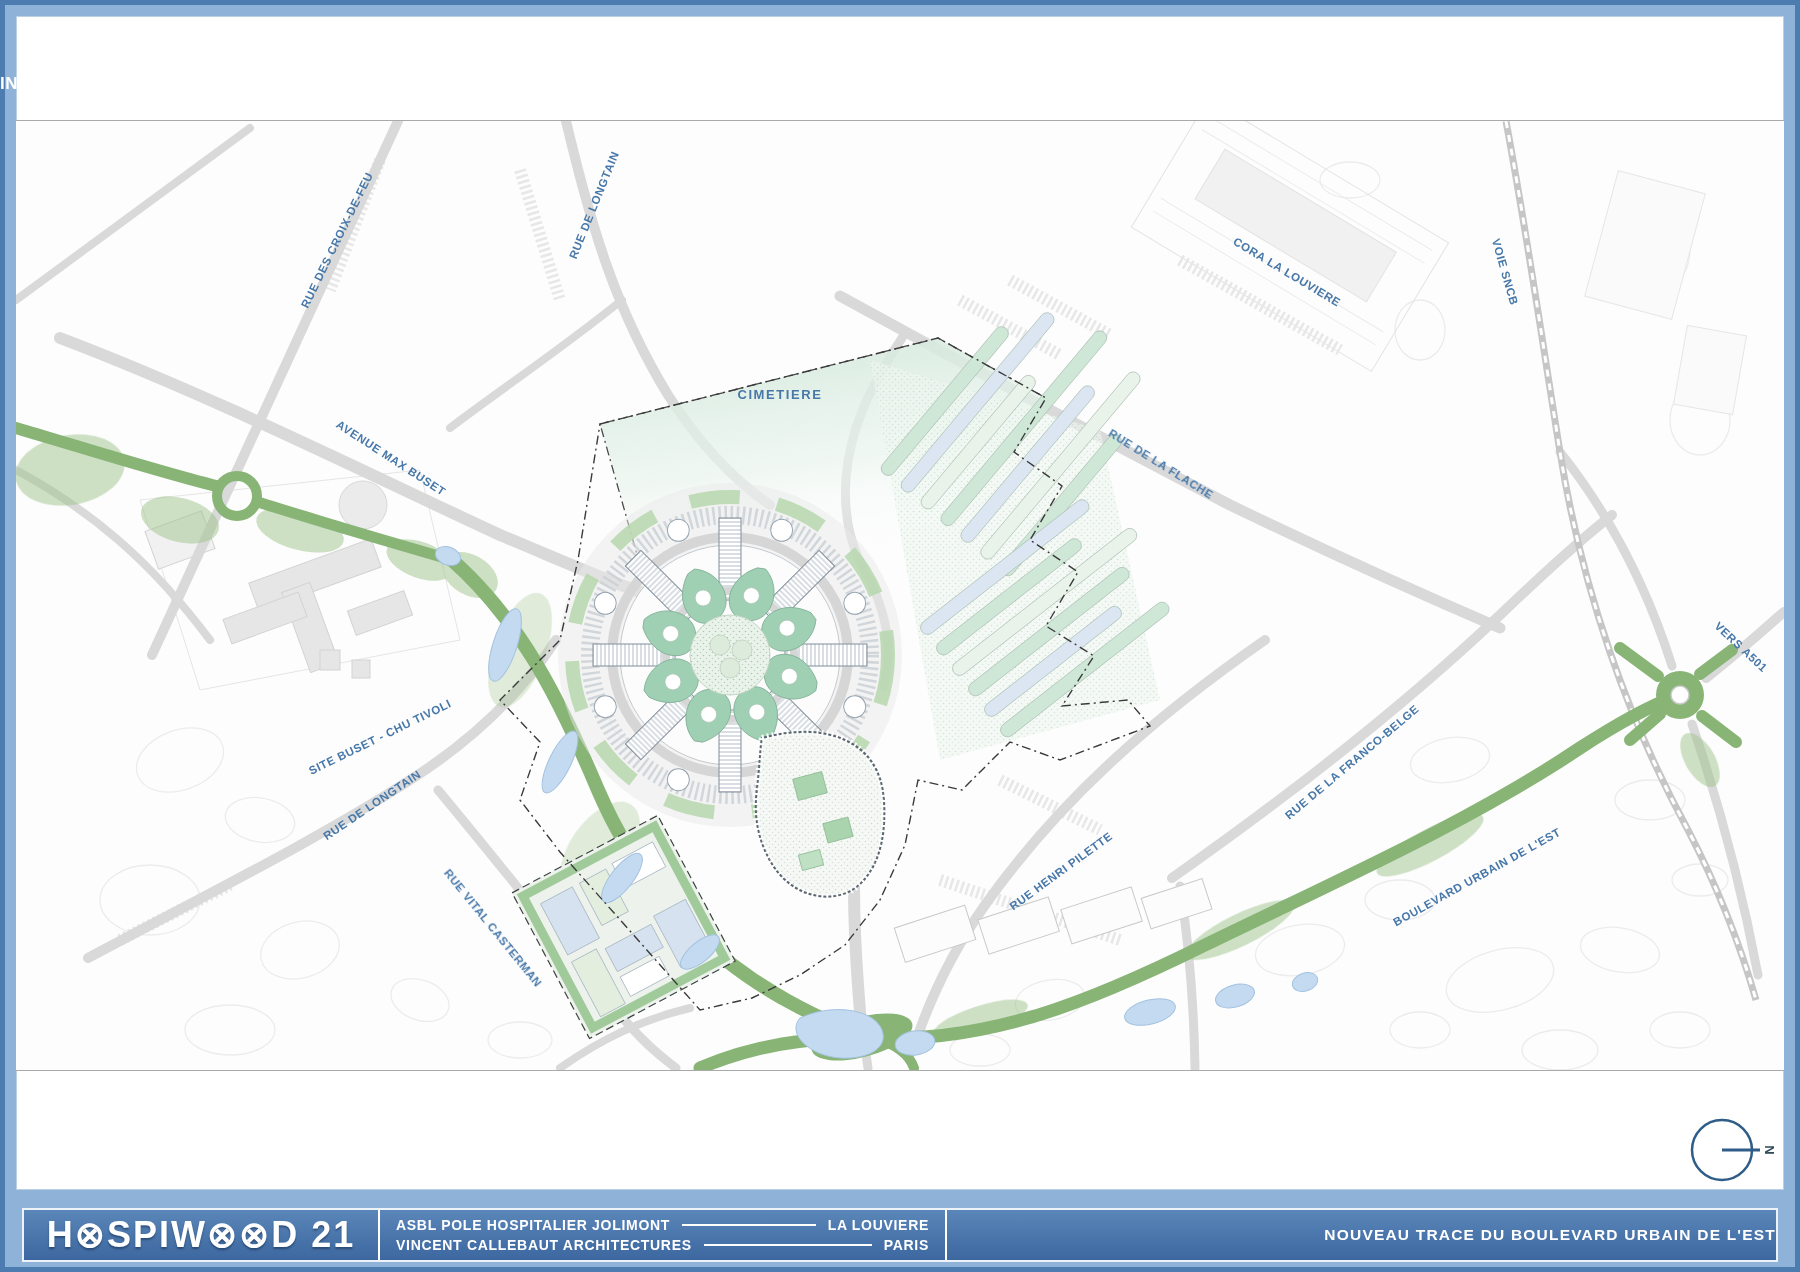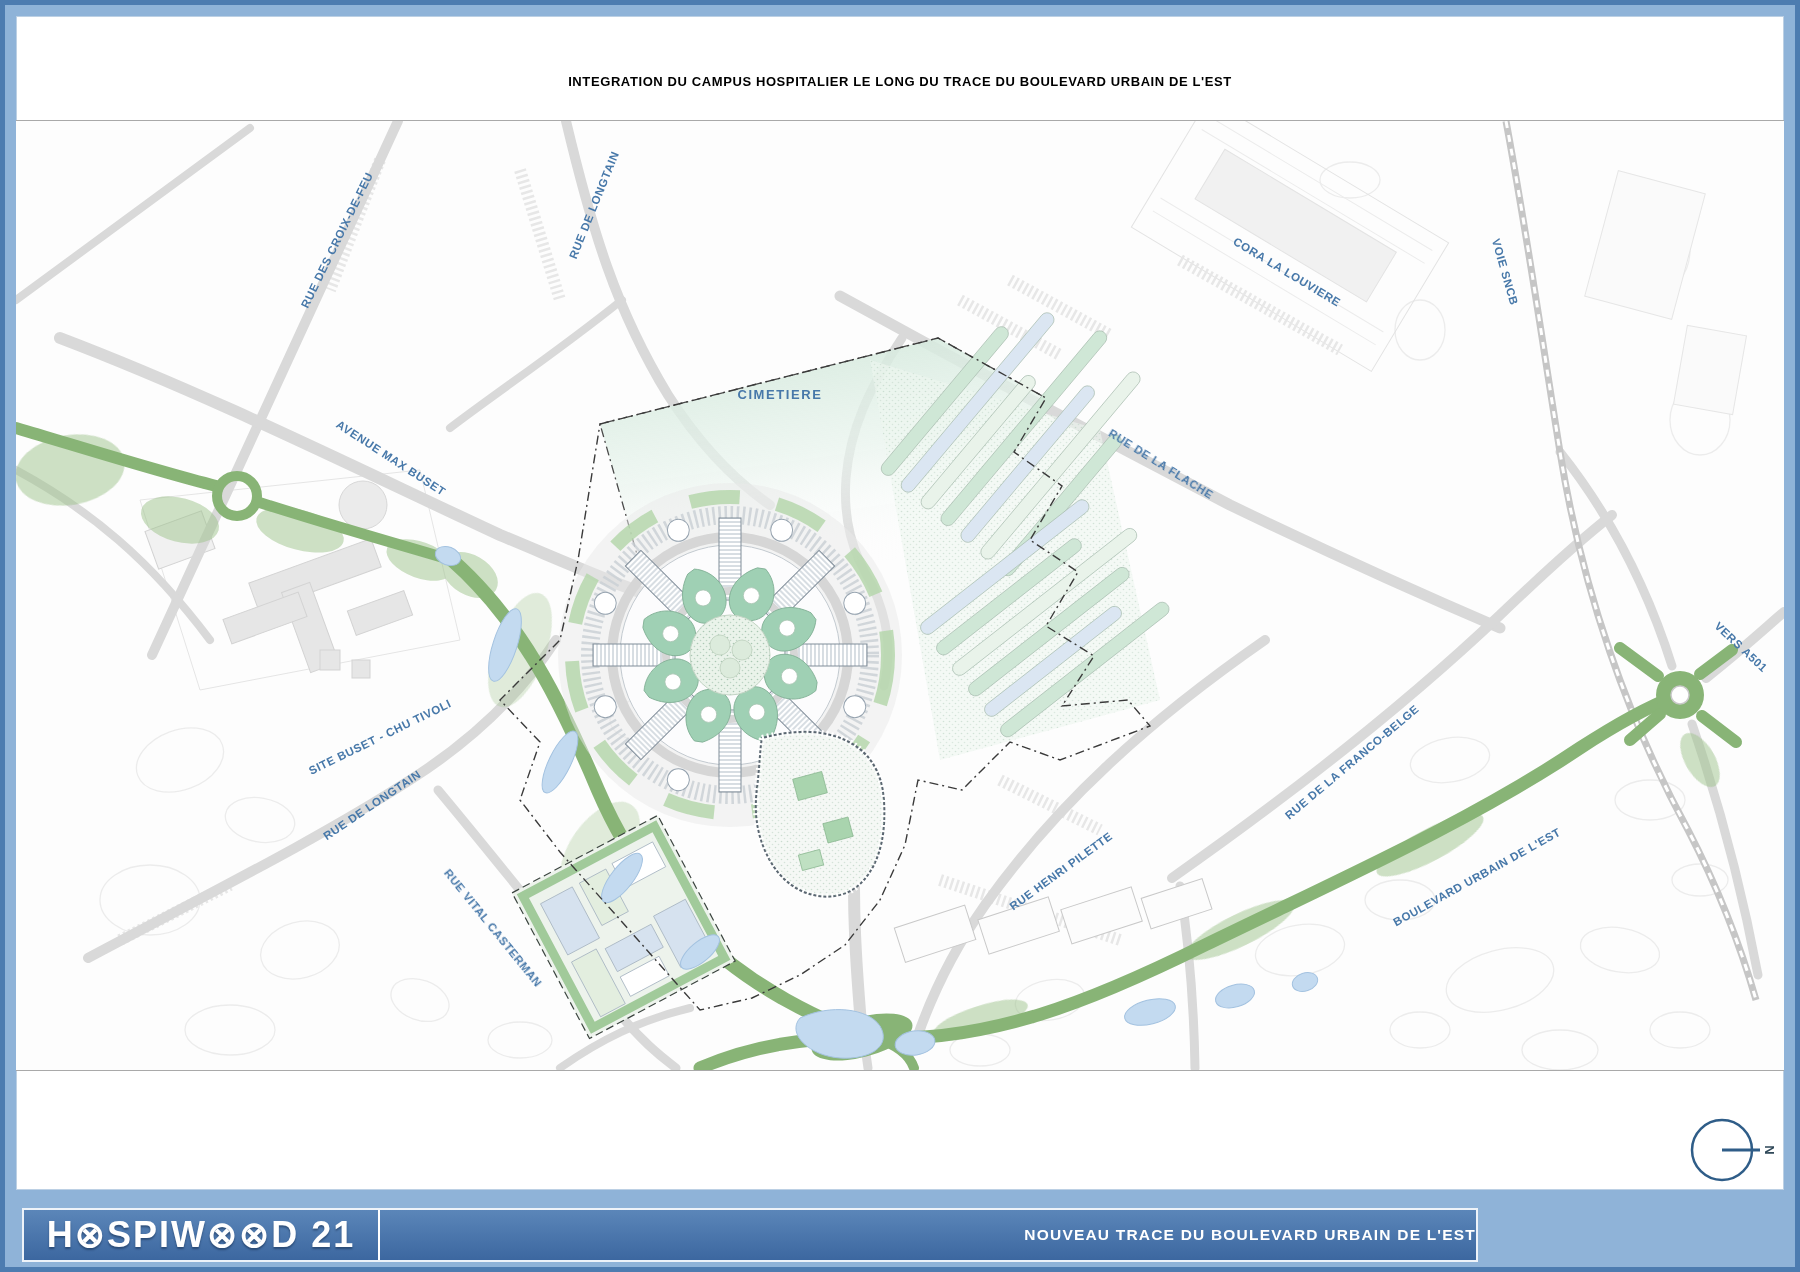--- a/index.html
+++ b/index.html
@@ -1,30 +1,30 @@
 <!DOCTYPE html>
 <html><head>
 <meta charset="utf-8">
 <style>
   html,body{margin:0;padding:0;}
   body{width:1800px;height:1272px;position:relative;overflow:hidden;
        background:#4d7cb0;font-family:"Liberation Sans",sans-serif;}
   .band{position:absolute;inset:5px;background:#8fb3d8;}
   .paper{position:absolute;left:16px;top:16px;width:1768px;height:1174px;background:#ffffff;border:1px solid #bcd0e4;box-sizing:border-box;}
-  .title{position:absolute;left:0;top:74px;width:100%;text-align:center;
-         color:#000000;font-weight:bold;font-size:13px;letter-spacing:.6px;}
+  .title{position:absolute;left:0;top:74px;width:100%;text-align:left;
+         color:#ffffff;font-weight:bold;font-size:17px;letter-spacing:.6px;}
   .map-rule{position:absolute;left:16px;right:16px;height:1px;background:#a9a9a9;}
   .map-svg{position:absolute;left:16px;top:121px;}
   .map-label{position:absolute;color:#4778a9;font-weight:bold;font-size:11.5px;
              letter-spacing:.6px;white-space:nowrap;transform:translate(-50%,-50%) rotate(var(--r,0deg));}
   .map-label.big{font-size:13px;letter-spacing:1.6px;}
   .compass-svg{position:absolute;left:1660px;top:1095px;}
   .compass-n{position:absolute;left:1769px;top:1150px;color:#2f4858;font-weight:bold;font-size:13px;
              transform:translate(-50%,-50%) rotate(90deg);}
-  .footer-bar{position:absolute;left:22px;top:1208px;width:1456px;height:54px;box-sizing:border-box;
+  .footer-bar{position:absolute;left:22px;top:1208px;width:1756px;height:54px;box-sizing:border-box;
               background:linear-gradient(#5b86b9,#3c67a0);border:2px solid #eef3f9;display:flex;}
   .f-logo{width:354px;border-right:2px solid #ffffff;display:flex;align-items:center;justify-content:center;}
   .f-logo span{color:#ffffff;font-weight:bold;font-size:36px;letter-spacing:2px;text-shadow:0 2px 2px rgba(10,30,60,.45);}
   .f-credits{width:567px;border-right:2px solid #ffffff;display:flex;flex-direction:column;justify-content:center;
              gap:4px;padding:0 16px;box-sizing:border-box;}
   .credit-row{display:flex;align-items:baseline;color:#ffffff;font-weight:bold;font-size:14px;letter-spacing:.7px;}
   .credit-line{flex:1;margin:0 12px;border-bottom:2px solid #ffffff;transform:translateY(-4px);}
   .credit-city{white-space:nowrap;}
   .f-right{flex:1;display:flex;align-items:center;justify-content:flex-end;
            color:#ffffff;font-weight:bold;font-size:15.5px;letter-spacing:1.2px;}
@@ -350,14 +350,26 @@
 <svg class="compass-svg" width="120" height="110" viewBox="1660 1095 120 110" xmlns="http://www.w3.org/2000/svg">
   <circle cx="1722" cy="1150" r="30" fill="none" stroke="#2f5d88" stroke-width="2.5"></circle>
   <path d="M1722,1150 L1760,1150" stroke="#2f5d88" stroke-width="3"></path>
 </svg>
 <div class="compass-n">N</div>
 
 <div class="footer-bar">
   <div class="f-logo">
     <span>H⊗SPIW⊗⊗D 21</span>
   </div>
+  <div class="f-credits">
+    <div class="credit-row">
+      <span>ASBL POLE HOSPITALIER JOLIMONT</span>
+      <span class="credit-line"></span>
+      <span class="credit-city">LA LOUVIERE</span>
+    </div>
+    <div class="credit-row">
+      <span>VINCENT CALLEBAUT ARCHITECTURES</span>
+      <span class="credit-line"></span>
+      <span class="credit-city">PARIS</span>
+    </div>
+  </div>
   <div class="f-right">NOUVEAU TRACE DU BOULEVARD URBAIN DE L'EST</div>
 </div>
 
 </body></html>

